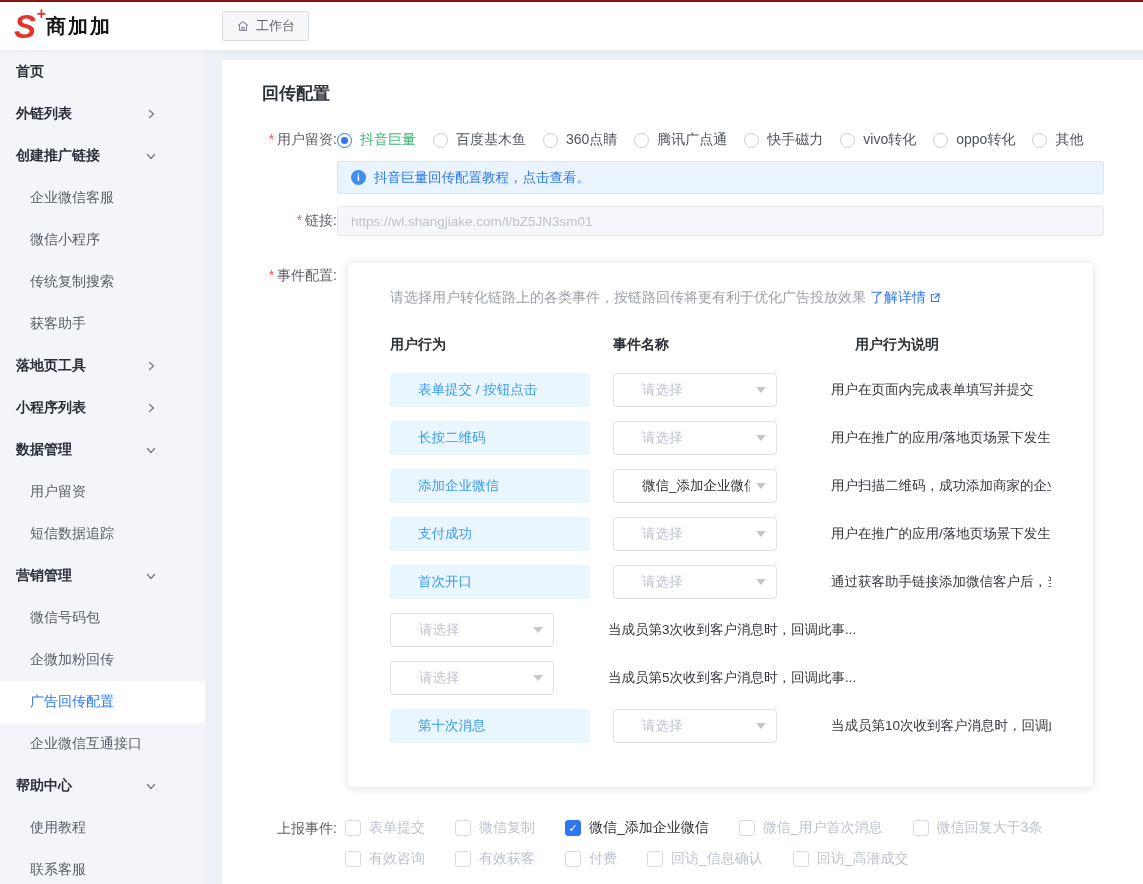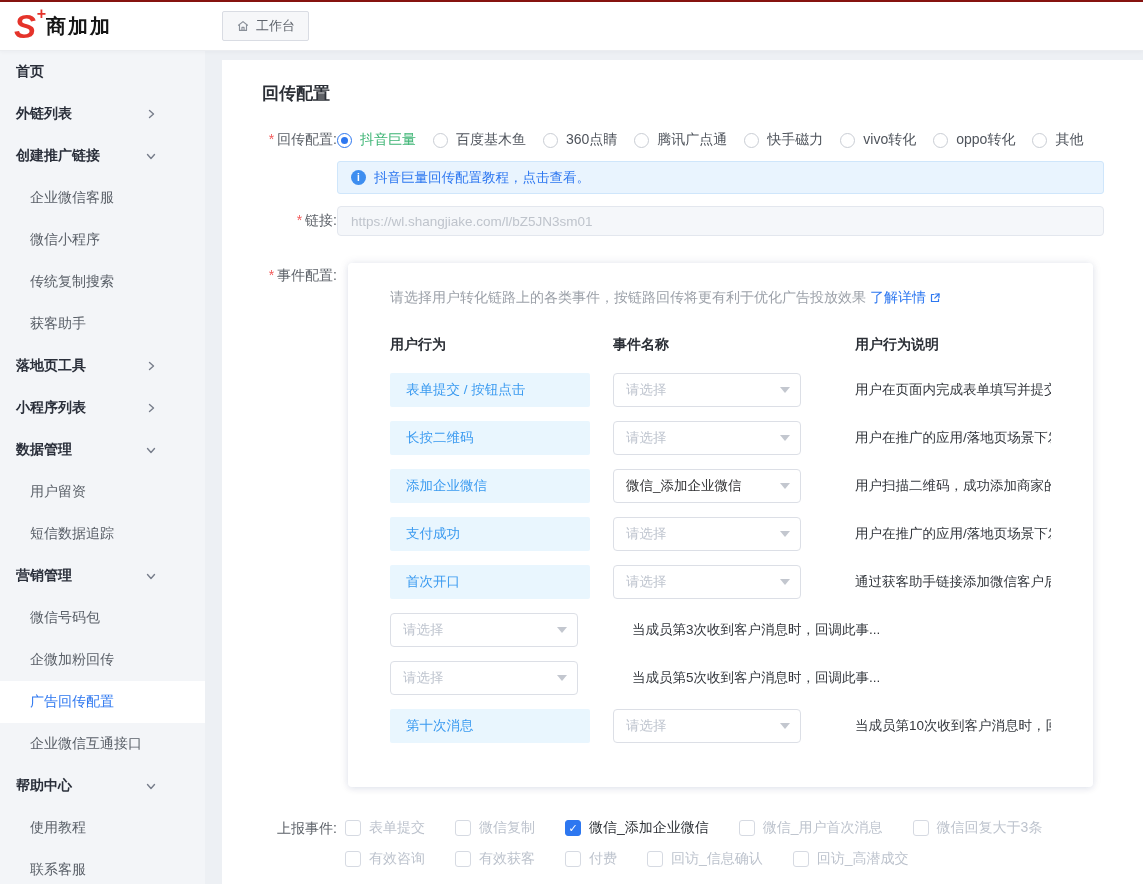--- a/index.html
+++ b/index.html
@@ -62,24 +62,24 @@
   .frow-events { margin-bottom:32px; }
   .frow-events .flabel { padding-top:4px; }
   .card { margin-left:11px; width:745px; background:#fff; border-radius:4px;
           box-shadow:0 0 10px rgba(15,35,95,.10), 0 2px 6px rgba(15,35,95,.06); padding:26px 42px 30px 42px; }
   .intro { color:#9ba0a8; margin-bottom:29px; }
   .learn { color:var(--primary,#2d77f0); cursor:pointer; display:inline-flex; align-items:center; gap:3px; text-decoration:none; }
   .ehead { display:flex; font-weight:bold; color:#2b2f36; margin-bottom:19px; }
   .hc1 { width:223px; } .hc2 { width:242px; } .hc3 { flex:1; }
   .erow { display:flex; align-items:center; margin-bottom:14px; }
   .ebehavior { width:200px; margin-right:23px; height:34px; background:var(--row-bg,#e9f6fe);
-               color:var(--row-link,#3a9af0); display:flex; align-items:center; padding:0 16px;
+               color:var(--row-link,#3a9af0); display:flex; align-items:center; padding:0 28px;
                font-size:13.5px; cursor:pointer; border-radius:2px; }
-  .eselect { width:188px; margin-right:54px; height:34px; border:1px solid #dcdfe6; border-radius:4px; background:#fff;
-             display:flex; align-items:center; justify-content:space-between; padding:0 10px 0 12px; cursor:pointer; }
+  .eselect { width:164px; margin-right:54px; height:34px; border:1px solid #dcdfe6; border-radius:4px; background:#fff;
+             display:flex; align-items:center; justify-content:space-between; padding:0 10px 0 28px; cursor:pointer; }
   .sel-text { font-size:13.5px; color:#303133; overflow:hidden; white-space:nowrap; }
   .eselect.placeholder .sel-text { color:#bfc5cf; }
   .caret { width:0; height:0; border-left:5px solid transparent; border-right:5px solid transparent;
            border-top:6px solid #c3c7cf; flex:none; margin-left:6px; }
   .edesc { flex:1; color:#33373d; font-size:13.5px; white-space:nowrap; overflow:hidden; }
 
   .frow-report .flabel { padding-top:1px; }
   .cb-row { display:flex; margin-bottom:13px; padding-left:8px; white-space:nowrap; }
   .cb { display:inline-flex; align-items:center; margin-right:30px; cursor:pointer; }
   .box { width:16px; height:16px; border:1px solid #d6dae2; border-radius:3px; background:#fff; margin-right:8px;
@@ -235,21 +235,21 @@
     <span class="side-label">联系客服</span>
 
   </div>
 </aside>
 
   <main class="content">
     <div class="panel">
       <h2 class="page-title">回传配置</h2>
 
       <div class="frow frow-platform">
-        <div class="flabel"><span class="req">*</span><span>回传配置:</span></div>
+        <div class="flabel"><span class="req">*</span><span>用户留资:</span></div>
         <div class="fcontrol radios" id="radios">
   <label class="radio checked">
     <span class="rdot"></span>
     <span class="rlabel">抖音巨量</span>
   </label>
 
   <label class="radio">
     <span class="rdot"></span>
     <span class="rlabel">百度基木鱼</span>
   </label>

